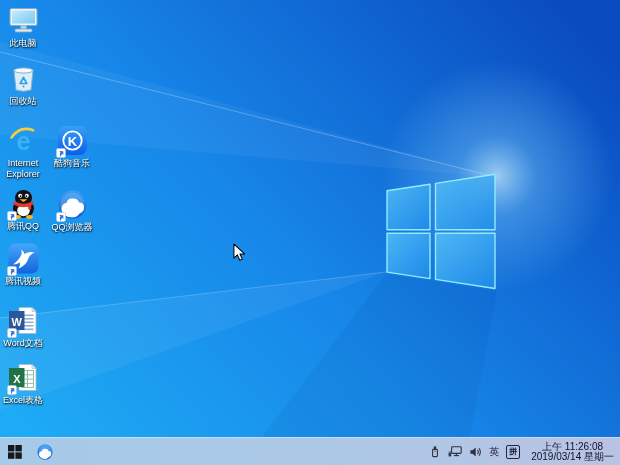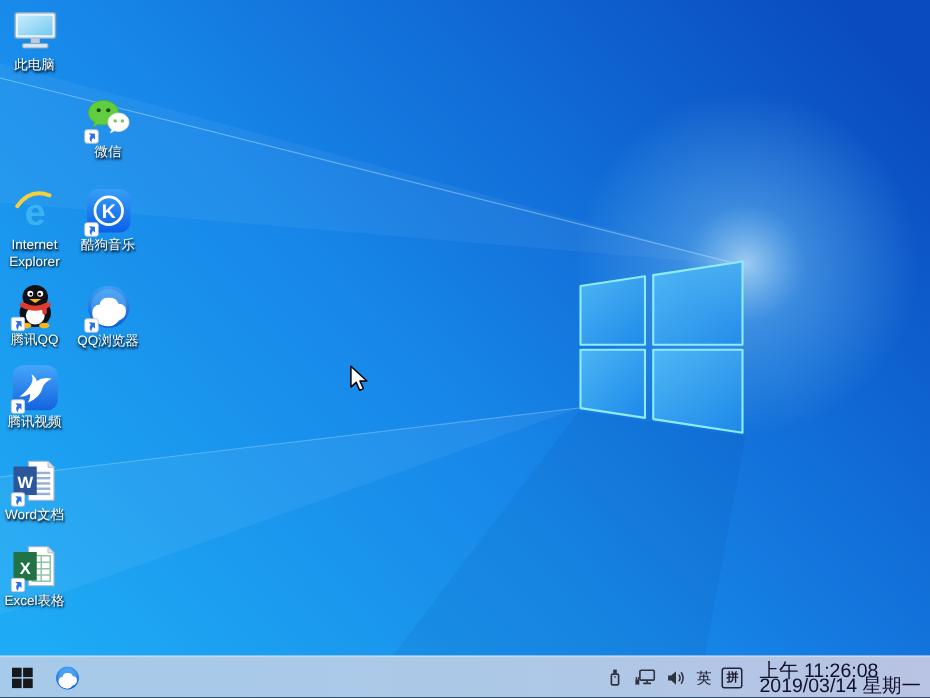--- a/index.html
+++ b/index.html
@@ -16,21 +16,21 @@
   .taskbar{position:absolute;left:0;bottom:0;width:620px;height:28px;
     background:linear-gradient(90deg,#a6cae9 0%,#adc8e7 55%,#b9c3e3 100%);
     border-top:1px solid rgba(255,255,255,.35);display:flex;align-items:center;box-sizing:border-box;}
   .startbtn,.taskbtn{width:30px;height:27px;display:flex;align-items:center;justify-content:center;
     background:transparent;border:none;padding:0;margin:0;}
   .tray{margin-left:auto;display:flex;align-items:center;gap:7px;padding-right:6px;}
   .tray svg{display:block;}
   .lang{font-size:10px;color:#14142a;}
   .ime{width:12px;height:12px;border:1.5px solid #23233a;border-radius:2px;
     font-size:8px;line-height:12px;text-align:center;color:#14142a;font-weight:bold;}
-  .clock{font-size:13px;line-height:10px;color:#10102a;text-align:left;margin-left:4px;white-space:nowrap;}
+  .clock{font-size:10px;line-height:10px;color:#10102a;text-align:center;margin-left:4px;white-space:nowrap;}
 </style>
 </head>
 <body>
 
 <div class="desktop">
 
   <svg class="wallpaper" width="620" height="465" viewBox="0 0 620 465">
     <defs>
       <linearGradient id="bg1" x1="0%" y1="85%" x2="100%" y2="15%">
         <stop offset="0" stop-color="#1eaaf4"></stop>
@@ -73,20 +73,31 @@
           </defs>
         <rect x="3" y="4.5" width="27" height="17" rx="1.5" fill="#eef3f8" stroke="#7fa9c6"></rect>
         <rect x="5" y="6.5" width="23" height="13" fill="url(#scr1)"></rect>
         <rect x="13.5" y="21.5" width="6" height="3.5" fill="#b9cddd"></rect>
         <rect x="8" y="25" width="17" height="3" rx="1" fill="#dbe6ee" stroke="#7fa9c6" stroke-width="0.8"></rect>
       </svg>
     </div>
     <div class="lbl">此电脑</div>
   </div>
 
+  <div class="cell" style="left:0;top:62px">
+    <div class="ic">
+      <svg class="app" viewBox="0 0 33 33">
+        <path d="M7,8.5 L26,8.5 L24,28 Q16.5,30.5 9,28 Z" fill="#e9f4fb" fill-opacity="0.92" stroke="#86aec9"></path>
+        <ellipse cx="16.5" cy="8.5" rx="9.5" ry="2.6" fill="#f4fafd" stroke="#86aec9"></ellipse>
+        <path d="M13.2,21.5 L16.5,15.5 L19.8,21.5 Z" fill="none" stroke="#33a1dd" stroke-width="1.7" stroke-linejoin="round"></path>
+        <circle cx="16.5" cy="24.5" r="1" fill="#33a1dd"></circle>
+      </svg>
+    </div>
+    <div class="lbl">回收站</div>
+  </div>
 
   <div class="cell" style="left:0;top:124px">
     <div class="ic">
       <svg class="app" viewBox="0 0 33 33">
         <text x="16.5" y="26" text-anchor="middle" font-size="25" font-weight="bold" fill="#3ab3f0" font-family="Liberation Sans,sans-serif">e</text>
         <path d="M4.5,13.5 Q13,1.5 26,6.2" stroke="#f6cf3d" stroke-width="2.6" fill="none" stroke-linecap="round"></path>
       </svg>
     </div>
     <div class="lbl">Internet Explorer</div>
   </div>
@@ -175,37 +186,20 @@
       </svg>
       <svg class="badge" viewBox="0 0 10 10">
         <rect x="0.5" y="0.5" width="9" height="9" rx="1.5" fill="#fff" stroke="#b9c6d2" stroke-width="0.6"></rect>
         <path d="M2.2,7.8 Q2.2,4.6 5.2,4.2 L5.2,2.2 L7.9,5.3 L5.2,8.2 L5.2,6.3 Q3.4,6.3 2.2,7.8 Z" fill="#2f6fe4" transform="rotate(-45 5 5)"></path>
       </svg>
     </div>
     <div class="lbl">Excel表格</div>
   </div>
 
 
-  <div class="cell" style="left:49px;top:62px">
-    <div class="ic">
-      <svg class="app" viewBox="0 0 33 33">
-        <path d="M23,13.2 C23,17.8 18.5,21.3 13,21.3 C11.8,21.3 10.6,21.1 9.5,20.8 L6,22.6 L7.2,19.6 C4.8,18.1 3,15.8 3,13.2 C3,8.6 7.5,5 13,5 C18.5,5 23,8.6 23,13.2 Z" fill="#60ce3f" stroke="#4db32f" stroke-width="0.6"></path>
-        <circle cx="9.8" cy="11.5" r="1.4" fill="#1d4a12"></circle>
-          <circle cx="16.2" cy="11.5" r="1.4" fill="#1d4a12"></circle>
-        <path d="M30,19.5 C30,22.9 26.9,25.6 23,25.6 C22.1,25.6 21.2,25.5 20.4,25.2 L17.6,26.6 L18.5,24.3 C16.9,23.2 16,21.5 16,19.5 C16,16.1 19.1,13.4 23,13.4 C26.9,13.4 30,16.1 30,19.5 Z" fill="#ffffff" stroke="#d7e3da" stroke-width="0.6"></path>
-        <circle cx="20.8" cy="18.6" r="1.1" fill="#60ce3f"></circle>
-          <circle cx="25.6" cy="18.6" r="1.1" fill="#60ce3f"></circle>
-      </svg>
-      <svg class="badge" viewBox="0 0 10 10">
-        <rect x="0.5" y="0.5" width="9" height="9" rx="1.5" fill="#fff" stroke="#b9c6d2" stroke-width="0.6"></rect>
-        <path d="M2.2,7.8 Q2.2,4.6 5.2,4.2 L5.2,2.2 L7.9,5.3 L5.2,8.2 L5.2,6.3 Q3.4,6.3 2.2,7.8 Z" fill="#2f6fe4" transform="rotate(-45 5 5)"></path>
-      </svg>
-    </div>
-    <div class="lbl">微信</div>
-  </div>
 
   <div class="cell" style="left:49px;top:124px">
     <div class="ic">
       <svg class="app" viewBox="0 0 33 33">
         <defs>
             <linearGradient id="kg1" x1="0" y1="0" x2="0" y2="1">
           <stop offset="0" stop-color="#37a0f6"></stop>
               <stop offset="1" stop-color="#0c5fe8"></stop>
             </linearGradient>
           </defs>

